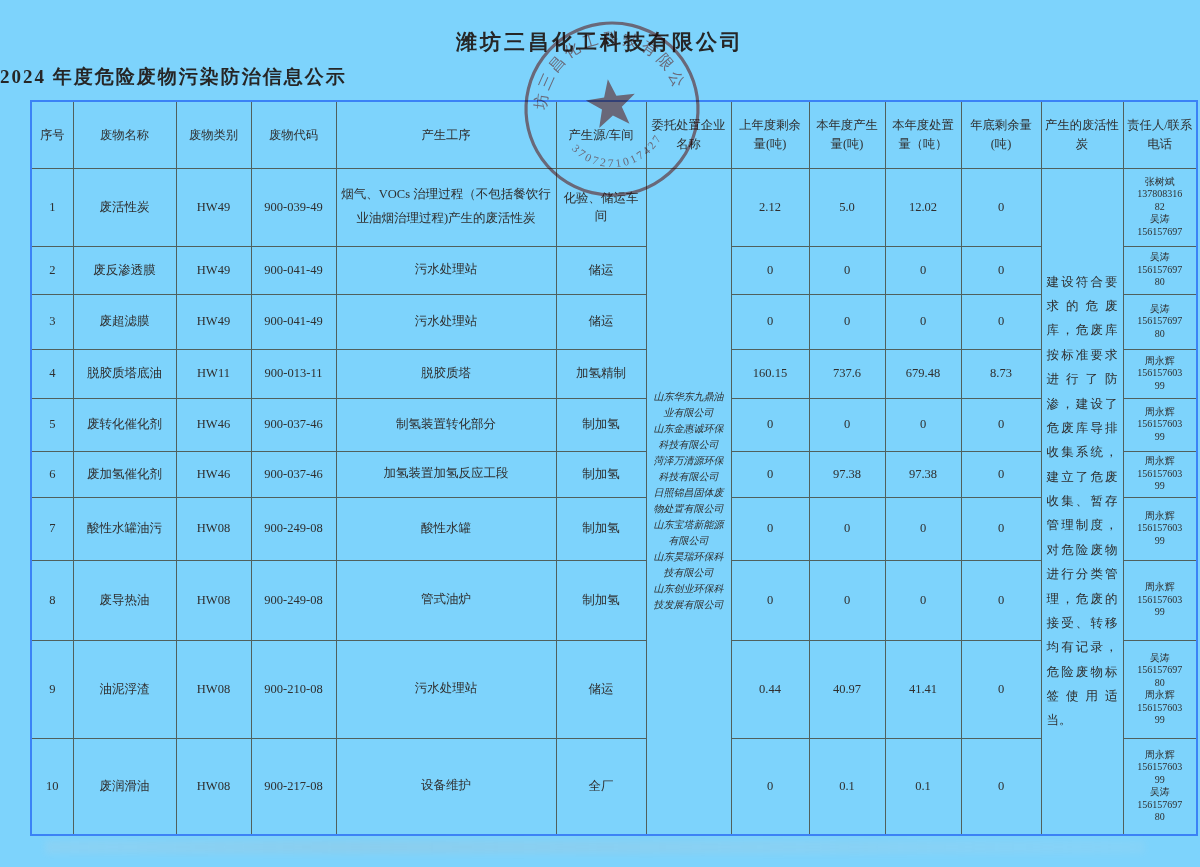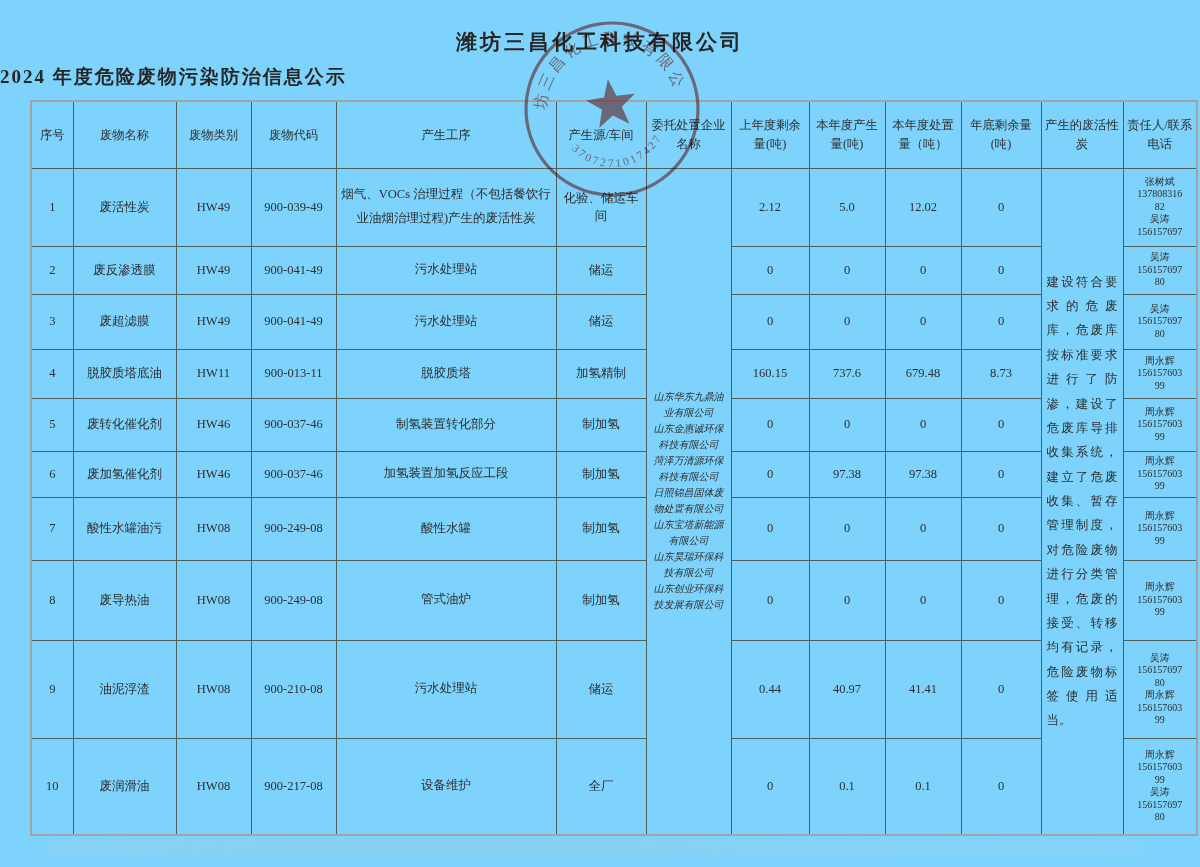--- a/index.html
+++ b/index.html
@@ -19,21 +19,21 @@
   }
   .doc-subtitle{
     position:absolute;top:64px;left:0;width:100%;
     text-align:left;font-size:19px;font-weight:bold;
     letter-spacing:2px;color:#262626;
   }
   table.waste-table{
     position:absolute;left:30px;top:100px;width:1166px;
     border-collapse:collapse;table-layout:fixed;
     font-size:12.5px;color:#2f2f2f;
-    border:2px solid #a3a3a3;
+    border:2px solid #3b82f6;
   }
   .waste-table th,.waste-table td{
     border:1px solid #50605d;
     padding:1px 3px;
     text-align:center;vertical-align:middle;
     font-weight:normal;
     word-break:break-all;
     line-height:1.45;
   }
   .waste-table thead tr{height:67px;}

